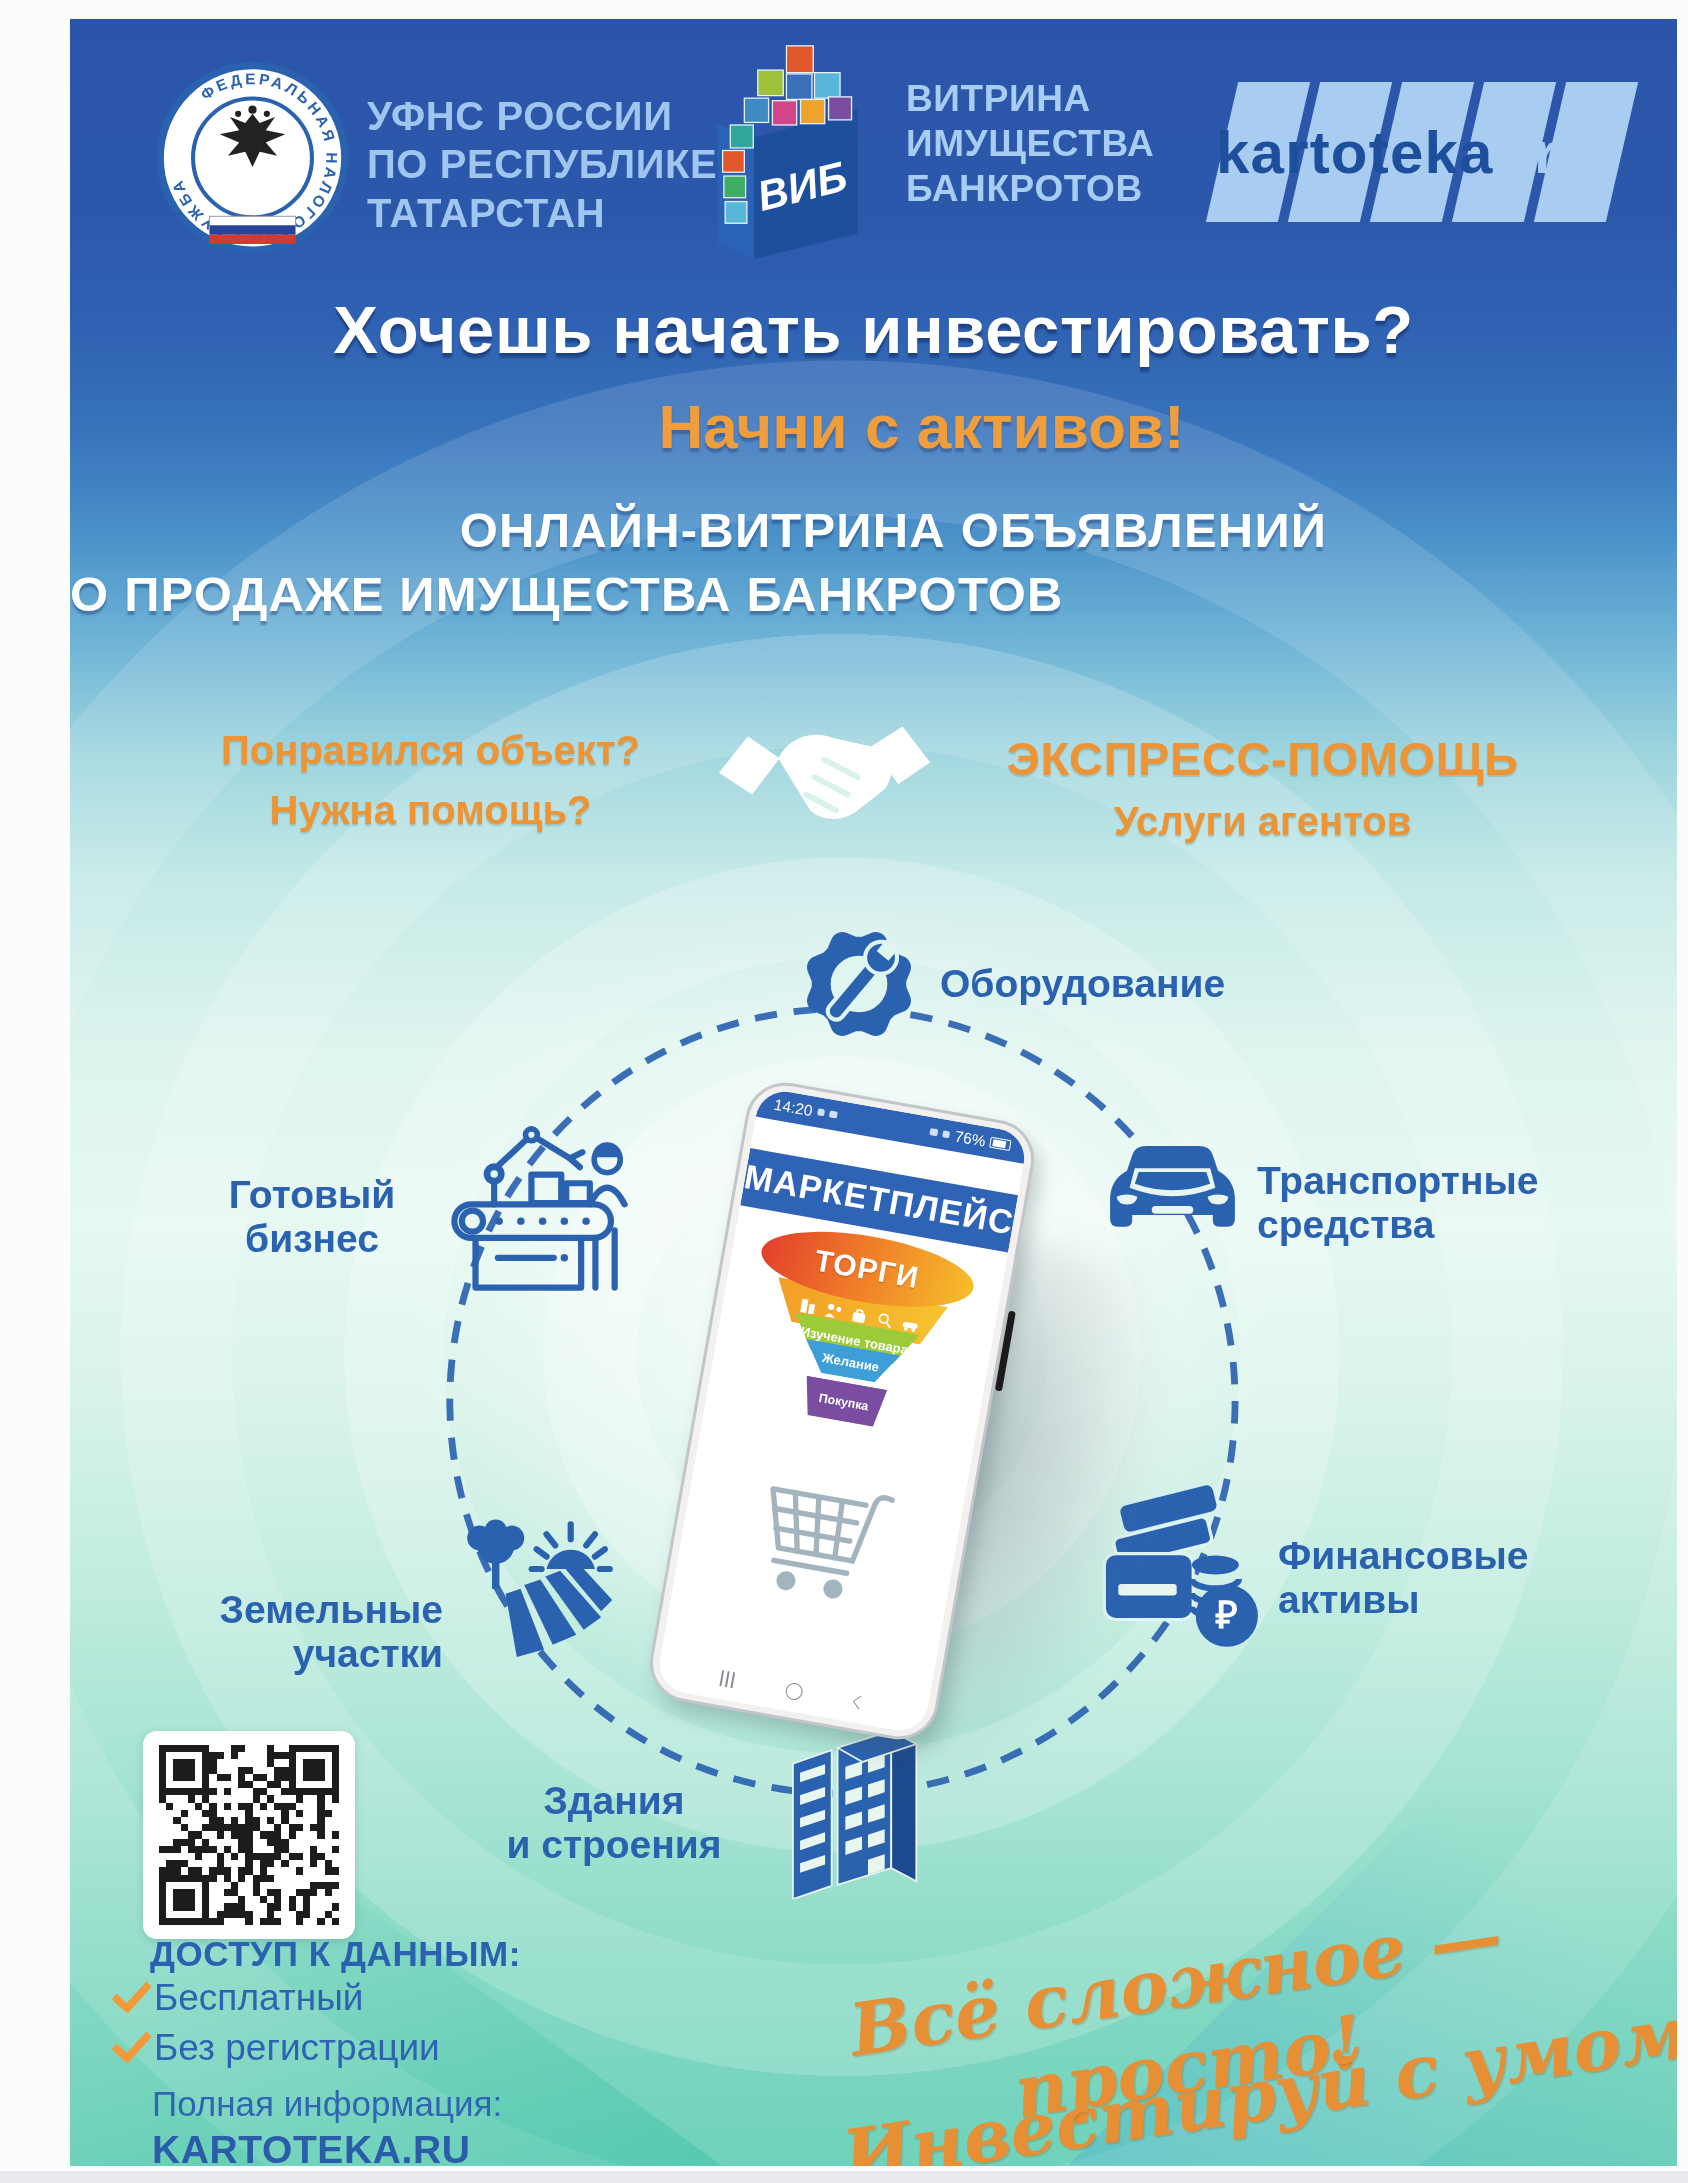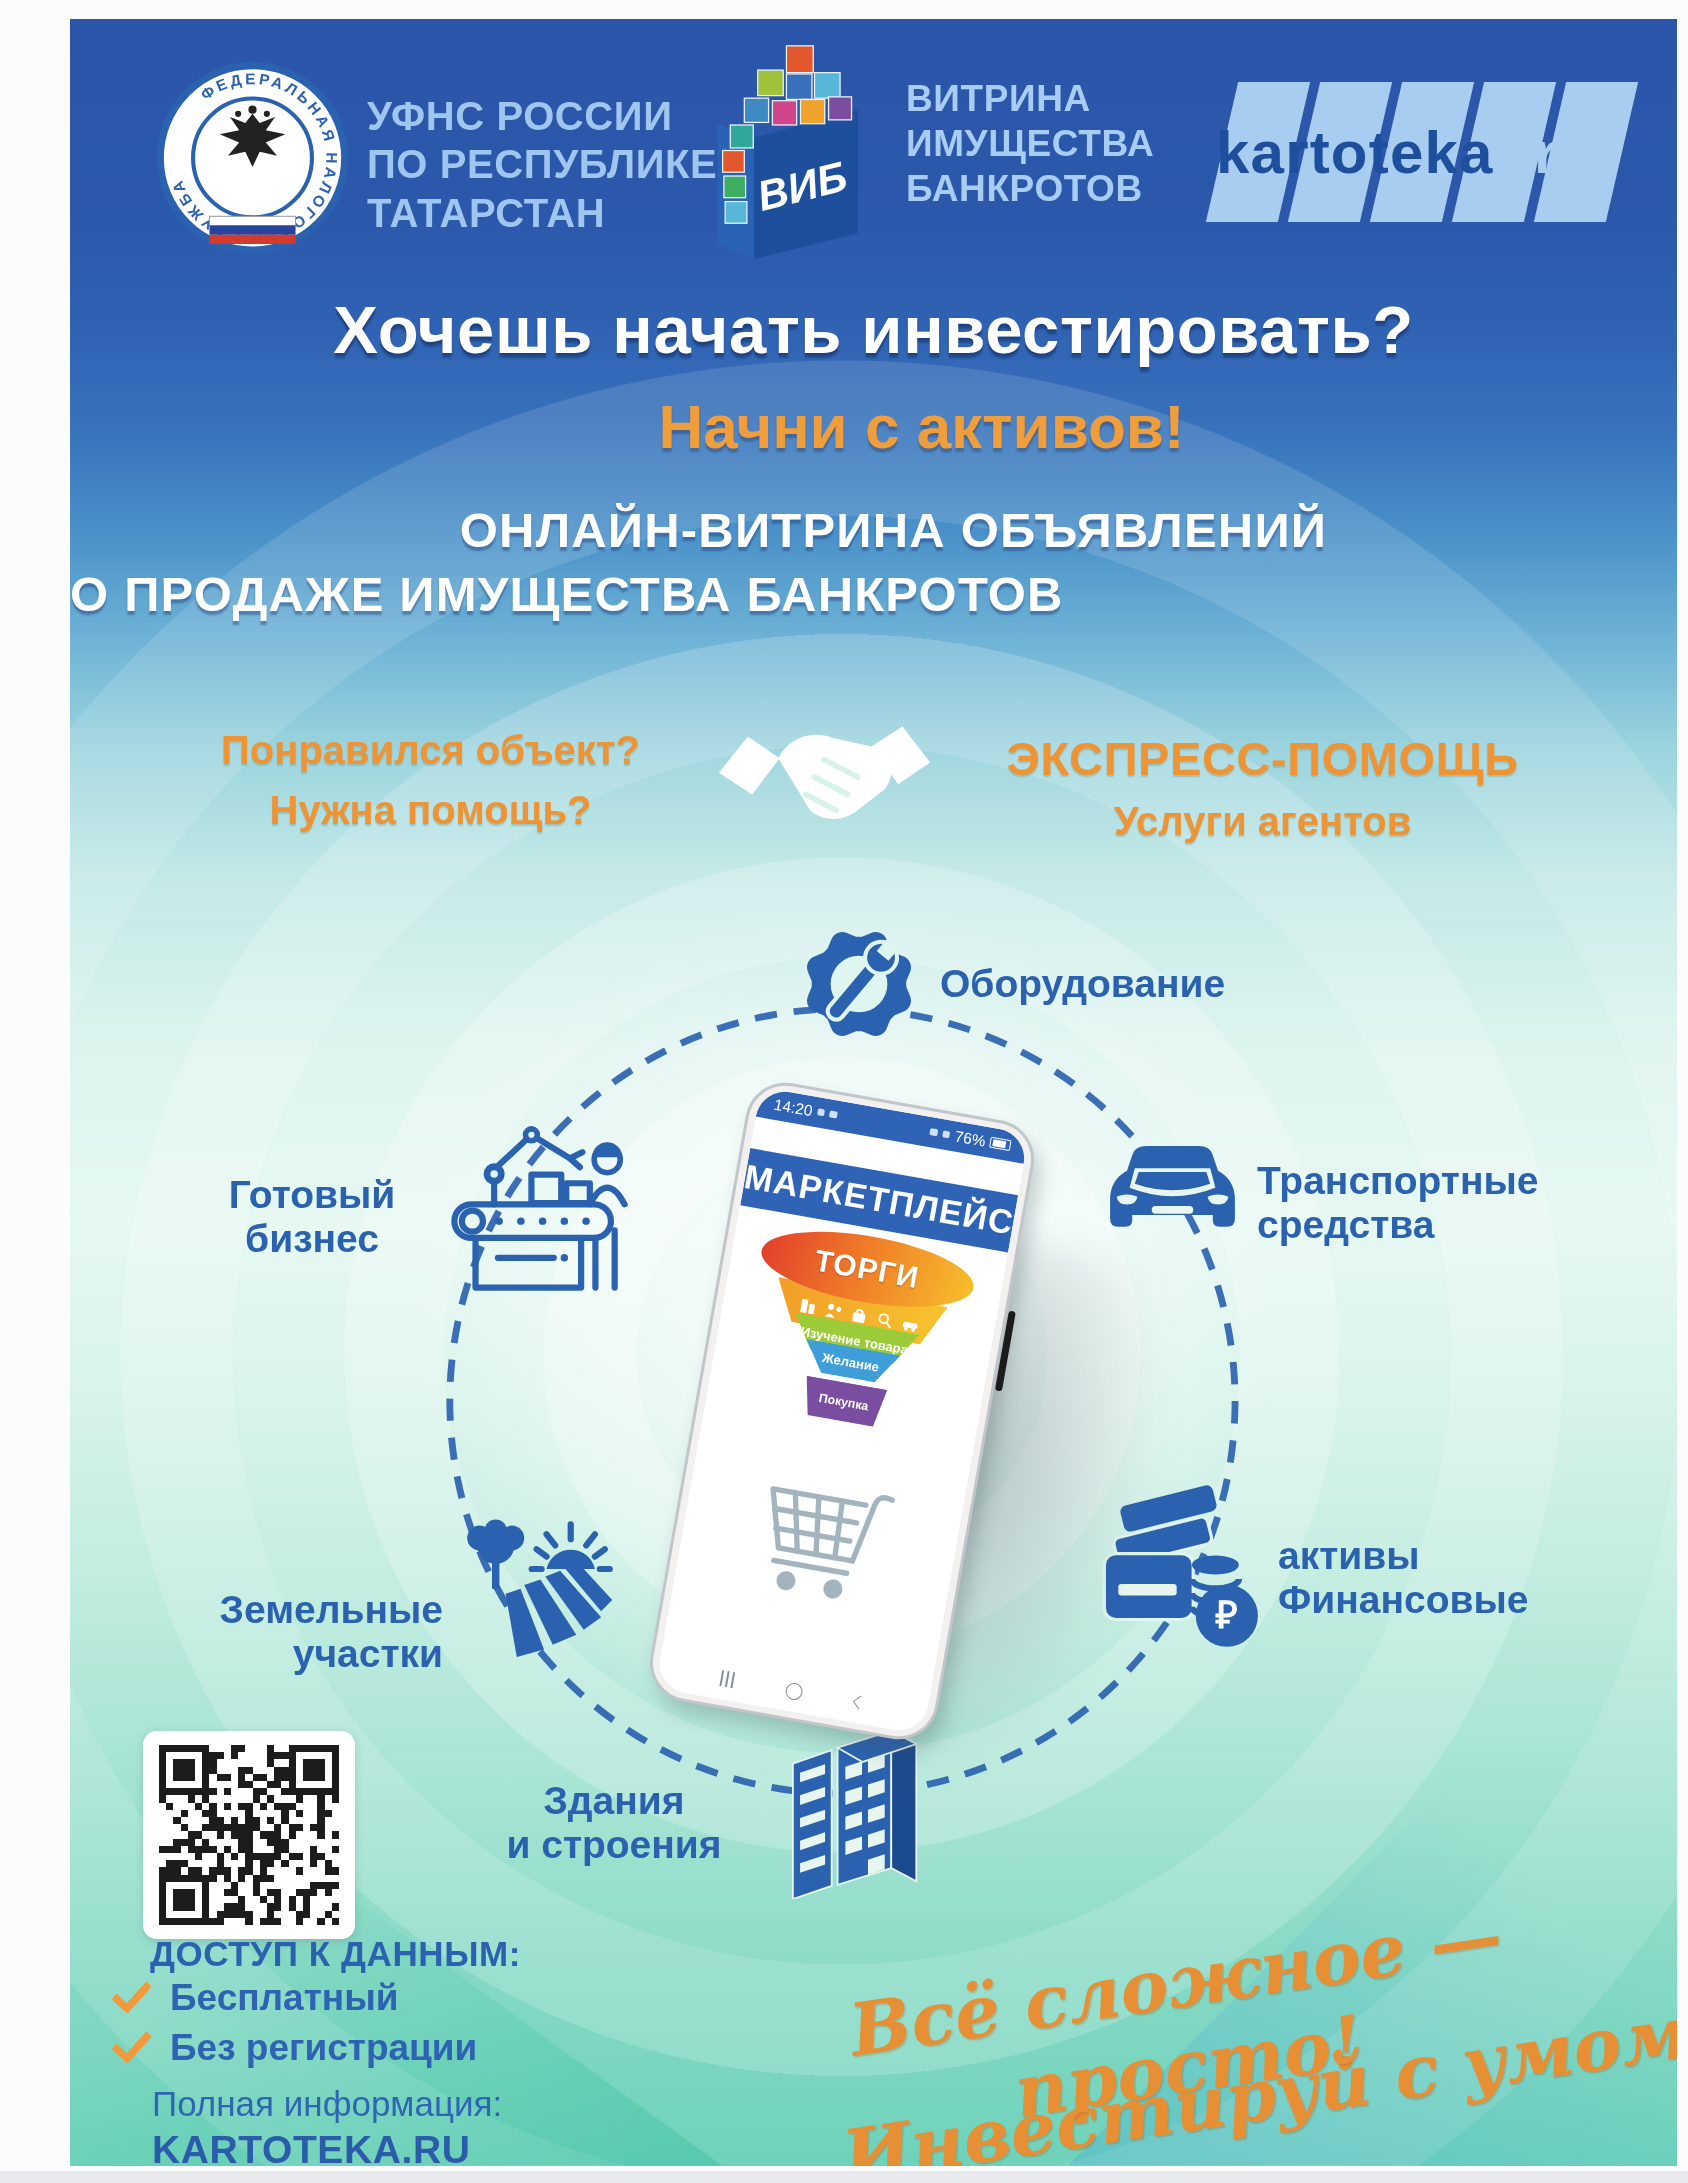--- a/index.html
+++ b/index.html
@@ -111,22 +111,22 @@
   .cart{display:block;margin:52px auto 0;}
   .navbar{position:absolute;bottom:12.4px;left:0;width:100%;display:flex;justify-content:center;gap:53px;align-items:center;}
   .nav-bars{width:2.5px;height:16px;background:#8a8f94;box-shadow:5.6px 0 #8a8f94,11.2px 0 #8a8f94;margin-right:11.2px;}
   .nav-circle{width:15px;height:15px;border:1.9px solid #8a8f94;border-radius:50%;}
   .nav-back{width:9.3px;height:9.3px;border-left:1.9px solid #8a8f94;border-bottom:1.9px solid #8a8f94;transform:rotate(45deg);}
 
   
   .qr-card{position:absolute;left:73px;top:1712px;width:212px;height:208px;background:#fff;
     border-radius:13.7px;box-shadow:0 2.5px 8.7px rgba(40,80,80,.18);display:flex;align-items:center;justify-content:center;}
   .access-title{position:absolute;left:80px;top:1915px;color:#2b62b0;font-size:35px;font-weight:800;letter-spacing:0.6px;}
-  .access-item{position:absolute;left:43px;display:flex;align-items:center;gap:20px;
-    color:#2e63b4;font-size:37px;font-weight:700;}
+  .access-item{position:absolute;left:43px;display:flex;align-items:center;gap:4px;
+    color:#2e63b4;font-size:37px;font-weight:400;}
   .ai1{top:1958px;} .ai2{top:2008px;}
   .check{width:29px;height:13.7px;border-left:8.7px solid #f2993b;border-bottom:8.7px solid #f2993b;
     transform:rotate(-48deg);border-radius:3.1px;margin-top:-8.7px;}
   .info-label{position:absolute;left:82px;top:2065px;color:#2f66b4;font-size:35px;}
   .info-site{position:absolute;left:82px;top:2109px;color:#2a5caa;font-size:39px;font-weight:800;letter-spacing:0.6px;}
 
   
   .slogan1,.slogan2{position:absolute;color:#e78f35;font-family:"DejaVu Serif",serif;
     font-style:italic;font-weight:bold;text-shadow:1.2px 1.9px 1.2px rgba(150,80,10,.25);}
   .slogan1{left:615px;top:1920px;width:994px;text-align:center;font-size:72px;transform:rotate(-8.5deg);}
@@ -275,22 +275,22 @@
     </g>
     <g stroke="#2b62b0" stroke-width="10" fill="none">
       <path d="M148,148 a37,15 0 0 0 74,0"></path>
       <path d="M148,170 a37,15 0 0 0 74,0"></path>
       <path d="M148,192 a37,15 0 0 0 74,0"></path>
     </g>
     <circle cx="203" cy="206" r="49" fill="#2b62b0"></circle>
     <text x="203" y="226" text-anchor="middle" fill="#ffffff" font-size="60" font-weight="bold">₽</text>
   </svg>
   <div class="cat-label" style="left:1208px;top:1515px;width:373px;">
+    <div>Финансовые</div>
     <div>активы</div>
-    <div>Финансовые</div>
   </div>
 
   <svg class="cat-icon" style="left:705px;top:1687px;" width="155" height="193" viewBox="0 0 260 320">
     <polygon points="30,95 95,72 95,300 30,322" fill="#2b62b0" stroke="#e8f6f0" stroke-width="3"></polygon>
     <g fill="#e8f6f0">
       <polygon points="42,110 84,96 84,112 42,126"></polygon>
       <polygon points="42,148 84,134 84,150 42,164"></polygon>
       <polygon points="42,186 84,172 84,188 42,202"></polygon>
       <polygon points="42,224 84,210 84,226 42,240"></polygon>
       <polygon points="42,262 84,248 84,264 42,278"></polygon>

